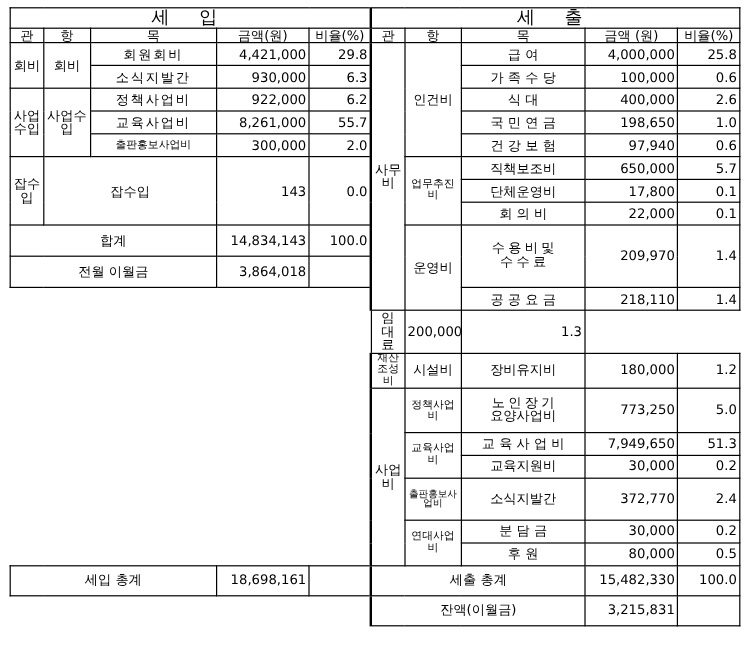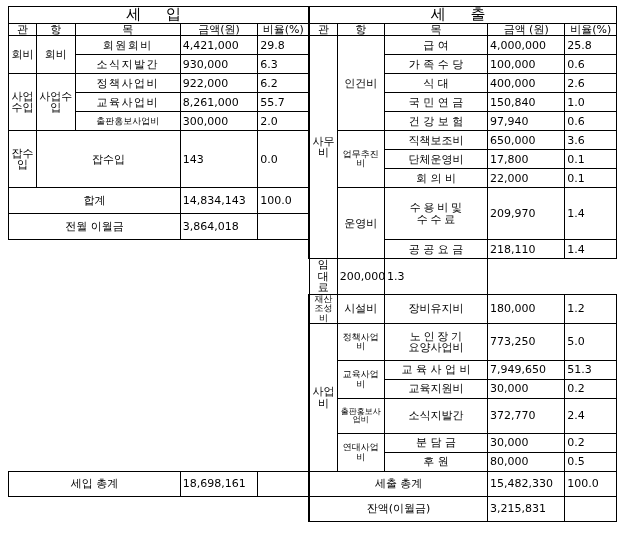--- a/index.html
+++ b/index.html
@@ -40,21 +40,21 @@
     text-align: center;
     padding: 3px 0;
     font-weight: normal;
   }
   .hdr-col {
     text-align: center;
     font-size: 11px;
     padding: 3px 0;
   }
   .c { text-align: center; margin-top: 16px; }
-  .r { text-align: left; padding-right: 3px; margin-left: 35px; }
+  .r { text-align: right; padding-right: 3px; margin-left: 35px; }
   .sp2 { letter-spacing: 1.5px; }
   .vert {
     text-align: center;
     line-height: 1.0;
     font-size: 11px;
     padding: 1px 0;
   }
   .vtext {
     display: block;
     width: 100%;
@@ -149,21 +149,21 @@
         <td class="r">400,000</td>
         <td class="r">2.6</td>
       </tr>
 
       <tr class="row-h">
         <td class="c sp2">교육사업비</td>
         <td class="r">8,261,000</td>
         <td class="r">55.7</td>
 
         <td class="c">국 민 연 금</td>
-        <td class="r">150,840</td>
+        <td class="r">198,650</td>
         <td class="r">1.0</td>
       </tr>
 
       <tr class="row-h">
         <td class="c small">출판홍보사업비</td>
         <td class="r">300,000</td>
         <td class="r">2.0</td>
 
         <td class="c">건 강 보 험</td>
         <td class="r">97,940</td>
@@ -174,21 +174,21 @@
         <td class="vert" rowspan="3">
             <span class="vtext">잡수입</span>
           </td>
         <td class="c" colspan="2" rowspan="3"><span>잡수입</span></td>
         <td class="r" rowspan="3">143</td>
         <td class="r" rowspan="3">0.0</td>
 
         <td class="c small" rowspan="3"><span>업무추진비</span></td>
         <td class="c">직책보조비</td>
         <td class="r">650,000</td>
-        <td class="r">3.6</td>
+        <td class="r">5.7</td>
       </tr>
 
       <tr class="row-h">
         <td class="c">단체운영비</td>
         <td class="r">17,800</td>
         <td class="r">0.1</td>
       </tr>
 
       <tr class="row-h">
         <td class="c">회  의  비</td>

